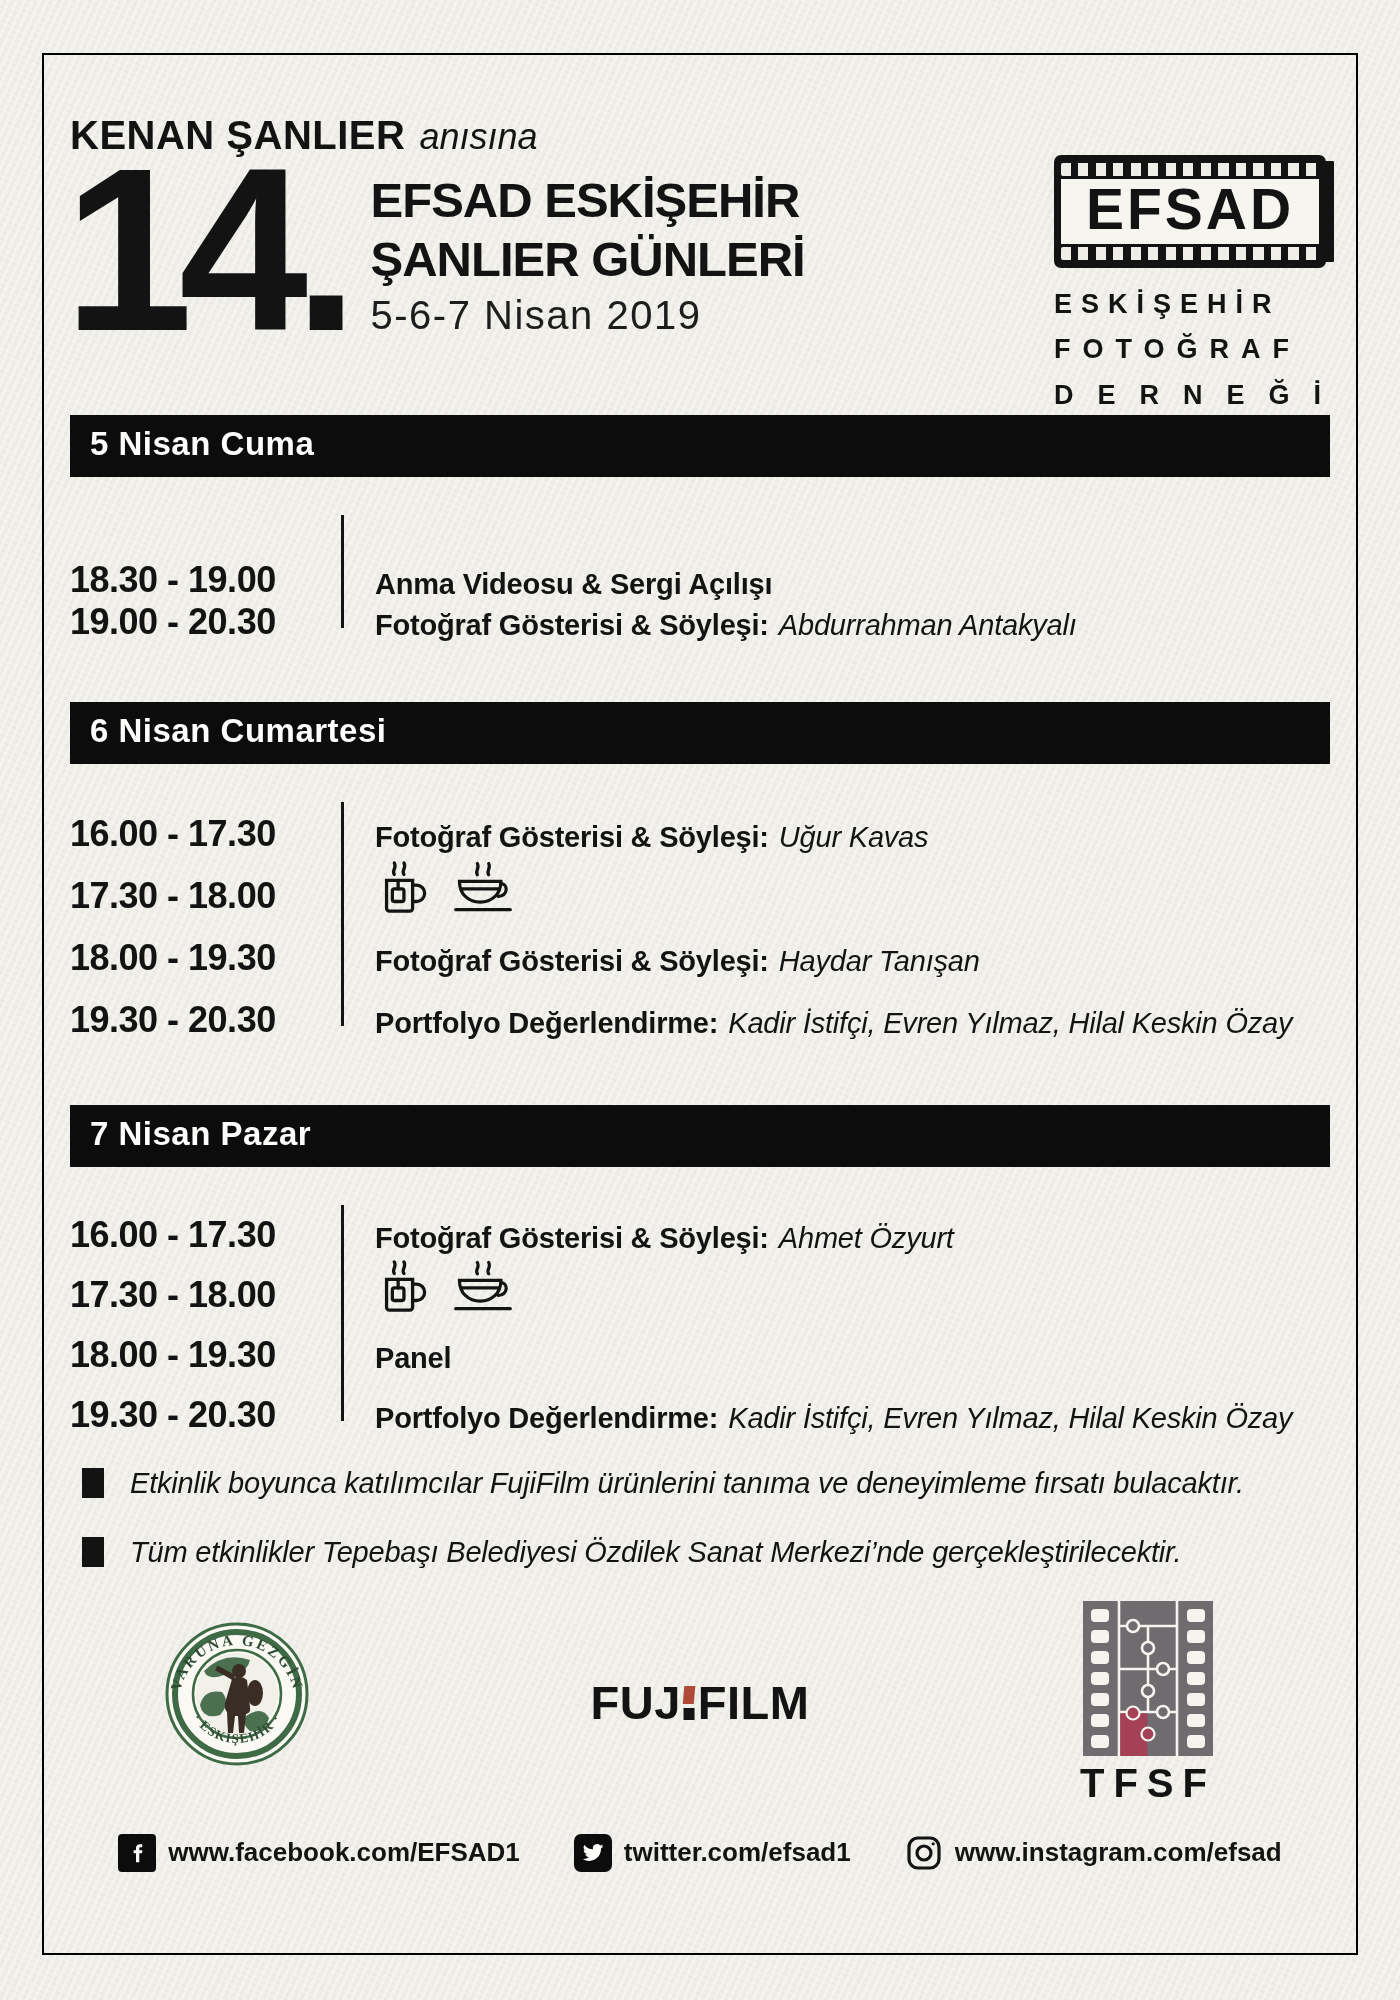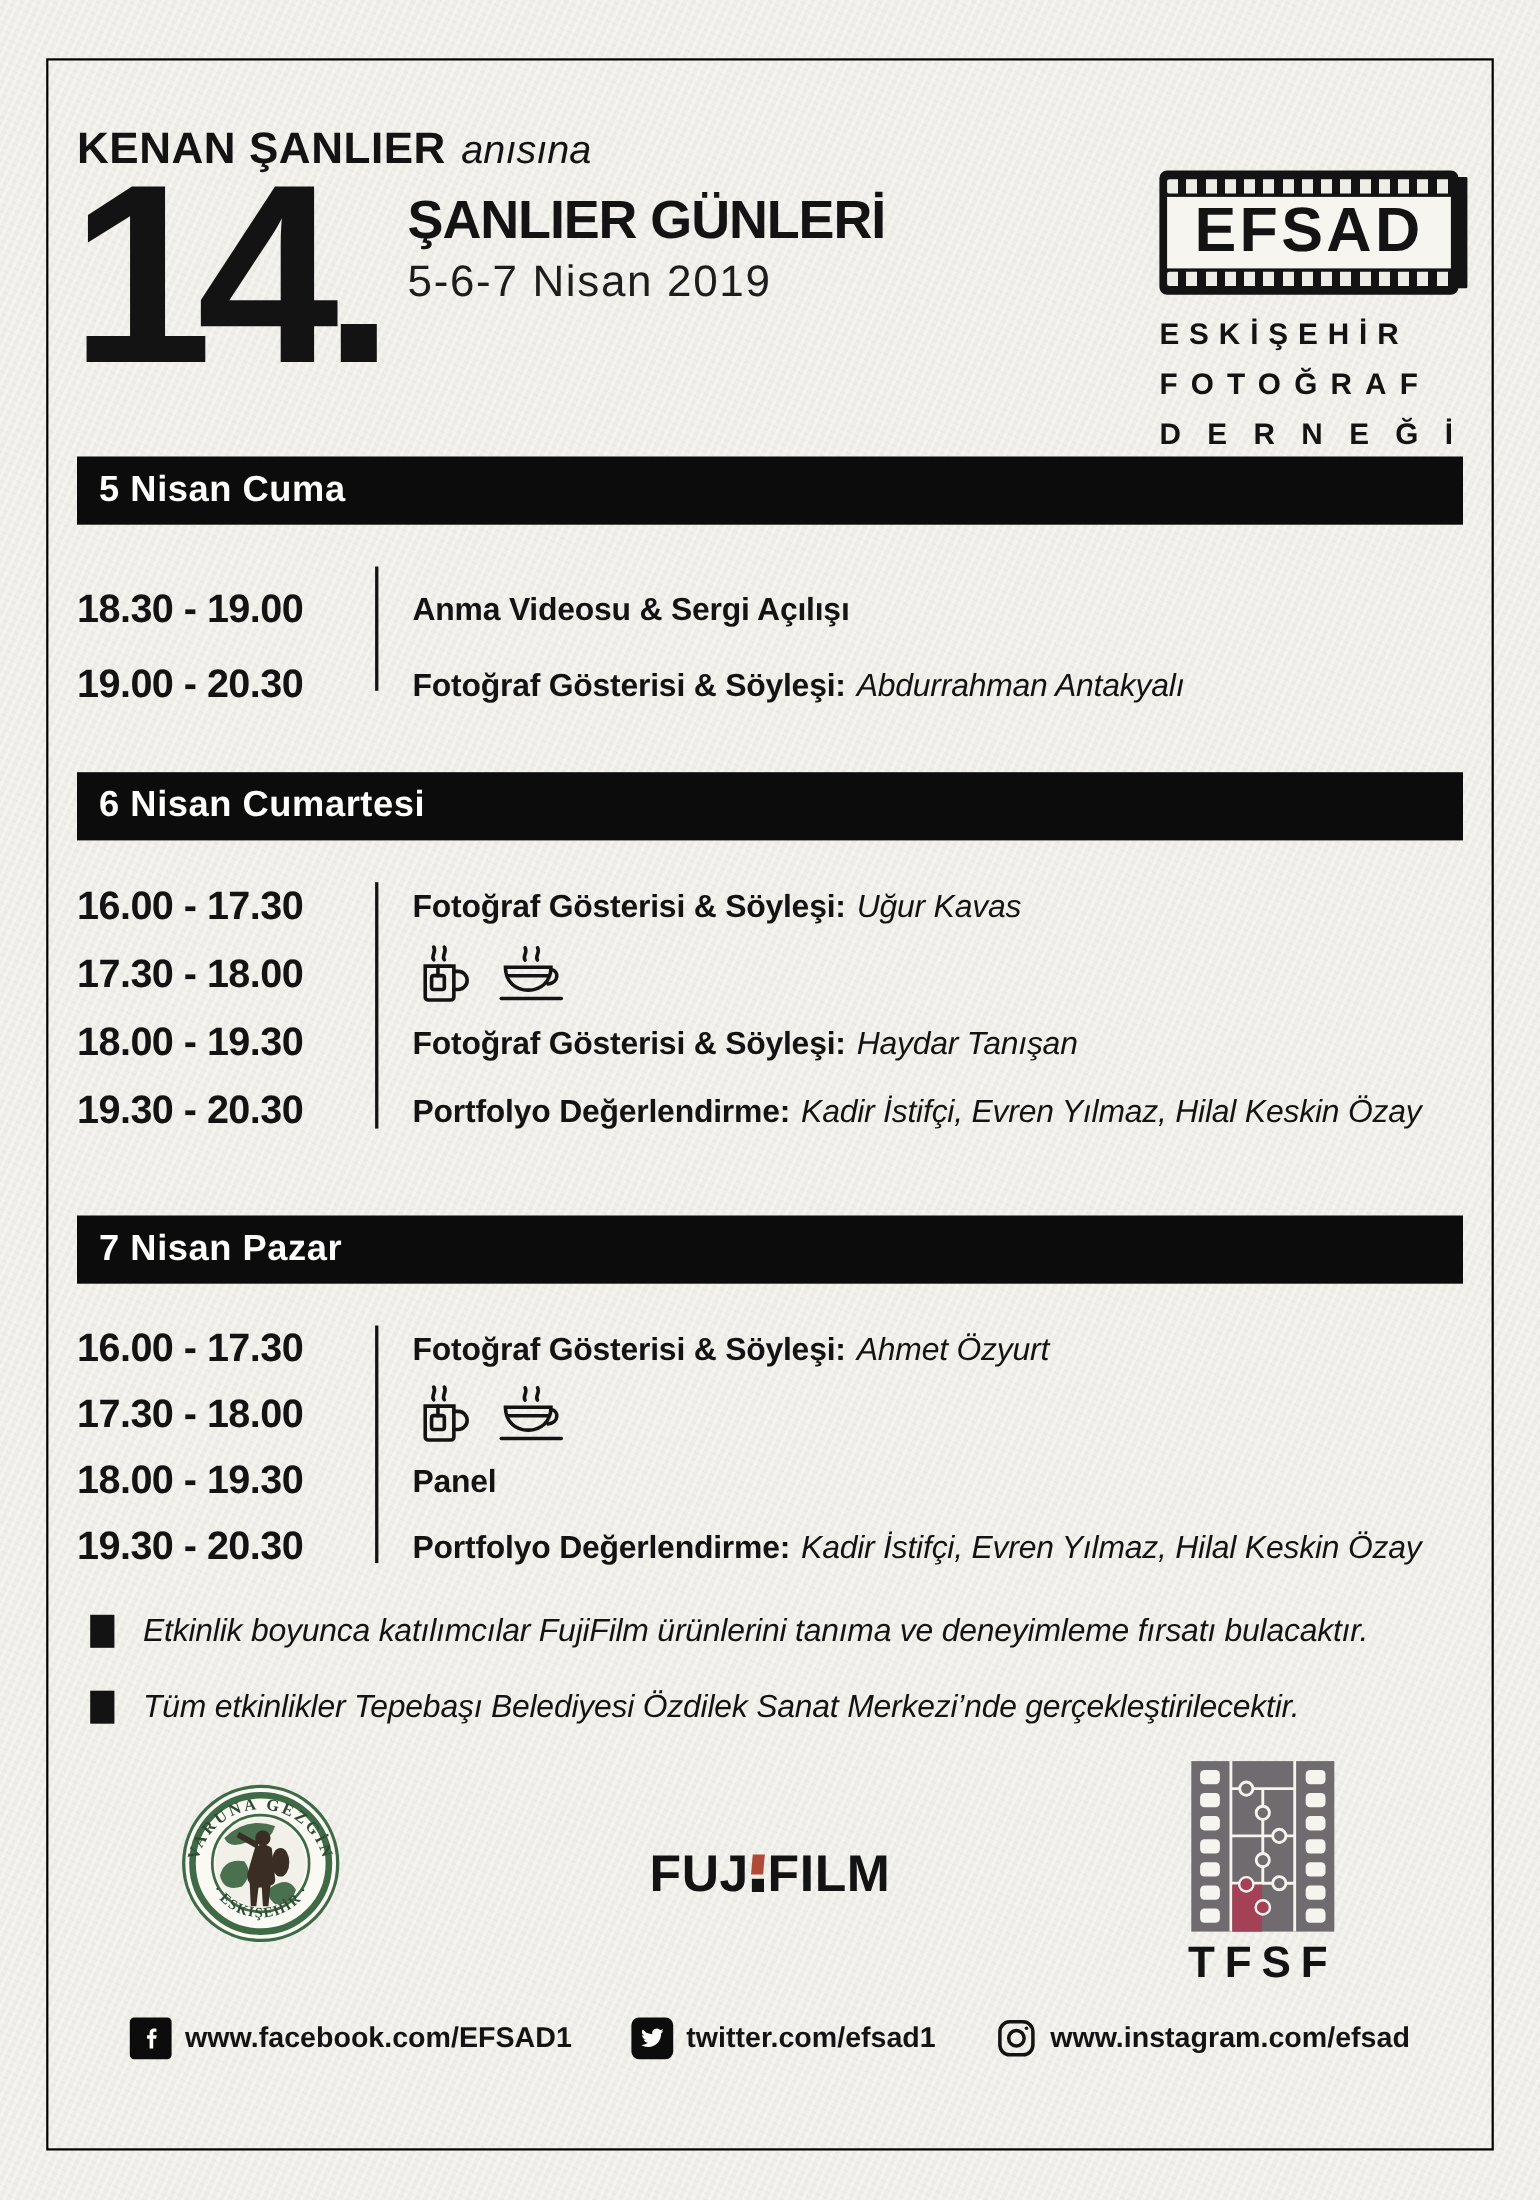--- a/index.html
+++ b/index.html
@@ -39,21 +39,21 @@
   .efsad-line:nth-child(1){letter-spacing:9px;}
   .efsad-line:nth-child(2){letter-spacing:12px;}
   .efsad-line:nth-child(3){letter-spacing:24px;}
   .efsad-line:nth-child(4){letter-spacing:15px;}
 
   
   .day-bar{background:#0c0c0c;color:#fdfdfb;font-weight:bold;font-size:33px;
     padding:10px 20px 14px;letter-spacing:0.5px;}
   .schedule{position:relative;margin-top:28px;}
   .schedule::before{content:"";position:absolute;left:271px;top:10px;bottom:14px;width:3px;background:#131313;}
-  .row{display:flex;align-items:center;}
+  .row{display:flex;align-items:flex-end;}
   .row .time{flex:0 0 271px;font-size:36px;font-weight:bold;letter-spacing:-0.5px;line-height:1.15;}
   .row .desc{padding:6px 0 0 34px;font-size:29px;font-weight:bold;white-space:nowrap;letter-spacing:-0.2px;}
   .desc .names{font-style:italic;font-weight:normal;margin-left:10px;}
   .coffee-cell{display:flex;gap:22px;padding:2px 0 0 34px;}
   .sec-fri{margin-top:72px;}
   .sec-fri .row:nth-child(1){min-height:96px;}
   .sec-sat{margin-top:60px;}
   .sec-sat .row{min-height:62px;}
   .sec-sun{margin-top:65px;}
   .sec-sun .row{min-height:60px;}
@@ -89,20 +89,21 @@
 <div class="frame">
 <div class="content">
 
   <div class="header">
     <div class="memorial">
       <span class="m-bold">KENAN ŞANLIER</span><span class="m-italic">anısına</span>
     </div>
     <div class="title-row">
       <div class="big-num">14.</div>
       <div class="title-lines">
+        <div class="title-line">EFSAD ESKİŞEHİR</div>
         <div class="title-line">ŞANLIER GÜNLERİ</div>
         <div class="dates">5-6-7 Nisan 2019</div>
       </div>
     </div>
 
     <div class="efsad-logo">
       <div class="efsad-strip">
         <div class="sprockets"></div>
         <div class="efsad-word">EFSAD</div>
         <div class="sprockets"></div>

